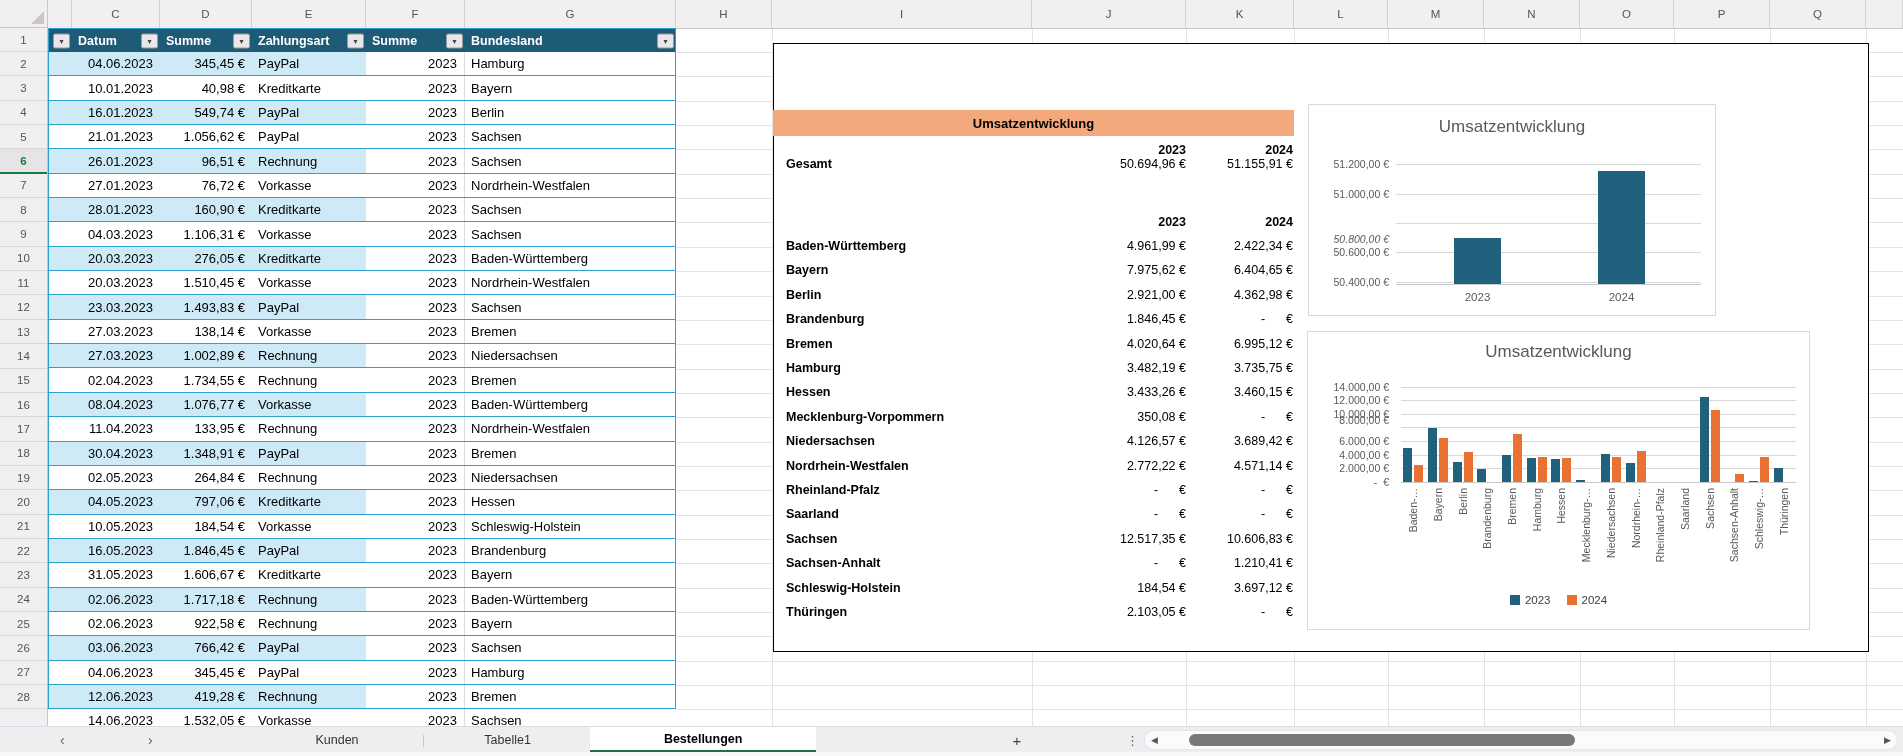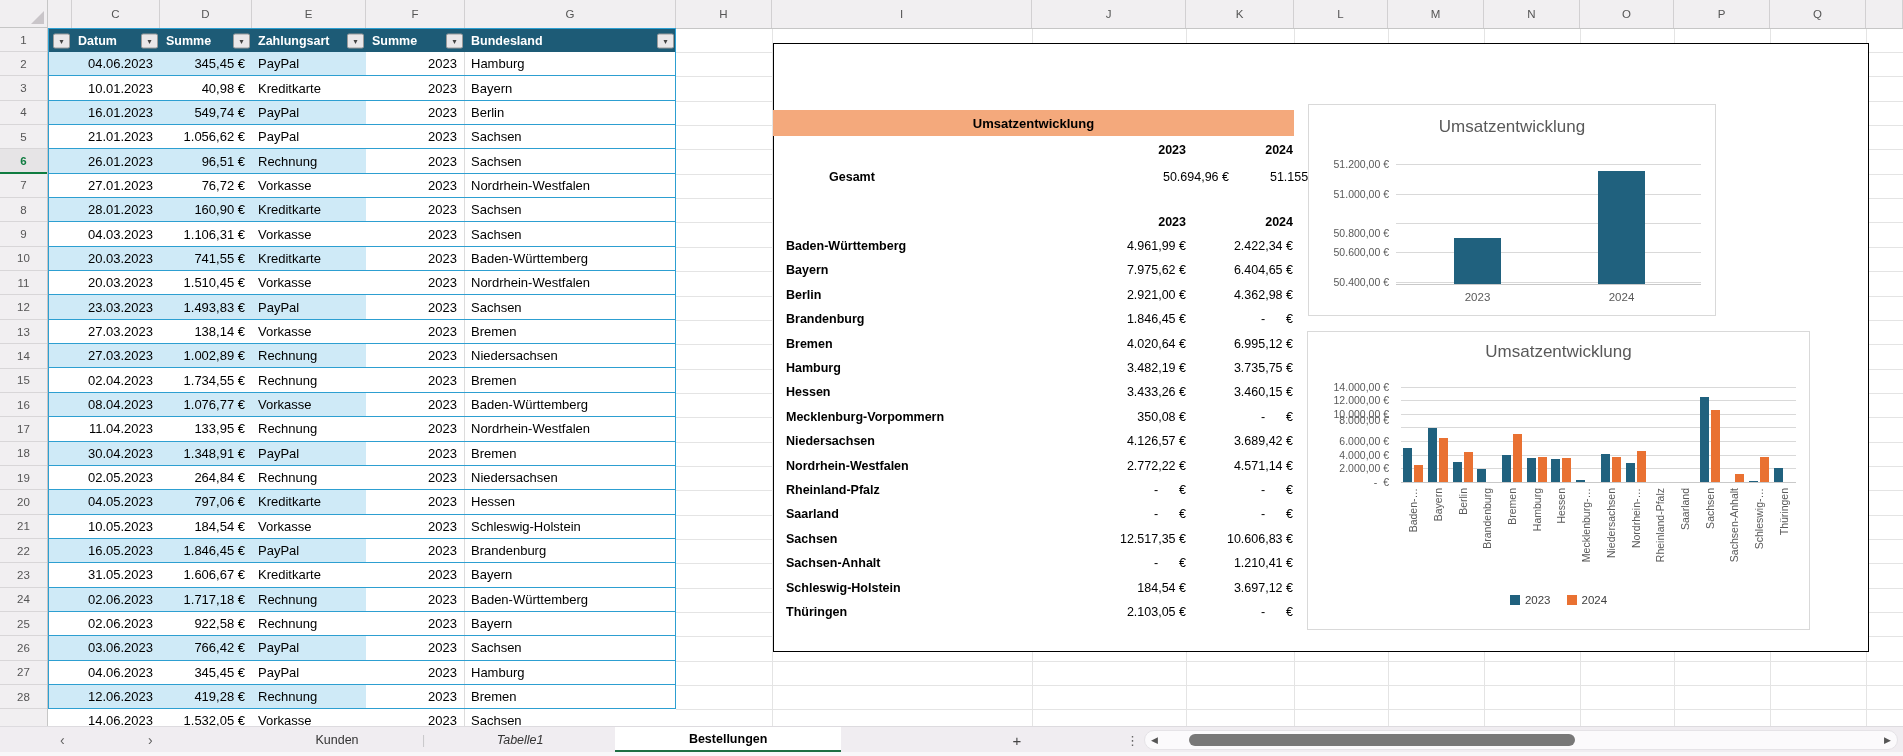--- a/index.html
+++ b/index.html
@@ -275,21 +275,21 @@
           <div class="tcell" style="width: 24px;"></div>
           <div class="tcell ar bandable" style="width: 88px;">04.03.2023</div>
           <div class="tcell ar bandable" style="width: 92px;">1.106,31 €</div>
           <div class="tcell al bandable" style="width: 114px;">Vorkasse</div>
           <div class="tcell ar sepline" style="width: 99px;">2023</div>
           <div class="tcell al" style="width: 211px;">Sachsen</div>
         </div>
         <div class="trow band">
           <div class="tcell bandable" style="width: 24px;"></div>
           <div class="tcell ar bandable" style="width: 88px;">20.03.2023</div>
-          <div class="tcell ar bandable" style="width: 92px;">741,55 €</div>
+          <div class="tcell ar bandable" style="width: 92px;">276,05 €</div>
           <div class="tcell al bandable" style="width: 114px;">Kreditkarte</div>
           <div class="tcell ar sepline" style="width: 99px;">2023</div>
           <div class="tcell al" style="width: 211px;">Baden-Württemberg</div>
         </div>
         <div class="trow">
           <div class="tcell" style="width: 24px;"></div>
           <div class="tcell ar bandable" style="width: 88px;">20.03.2023</div>
           <div class="tcell ar bandable" style="width: 92px;">1.510,45 €</div>
           <div class="tcell al bandable" style="width: 114px;">Vorkasse</div>
           <div class="tcell ar sepline" style="width: 99px;">2023</div>
@@ -444,21 +444,21 @@
       </div>
     </div>
 
   <div id="dashboard" class="abs">
     <div id="umsatzbar">Umsatzentwicklung</div>
     <div id="dashrows">
         <div class="drow" style="top: 95px;">
           <span class="dv1 dyear">2023</span>
           <span class="dv2 dyear">2024</span>
         </div>
-        <div class="drow" style="top: 122px; margin-left: 43px;">
+        <div class="drow" style="top: 109px;">
           <span class="dlabel">Gesamt</span>
           <span class="dv1">50.694,96 €</span>
           <span class="dv2">51.155,91 €</span>
         </div>
         <div class="drow" style="top: 167px;">
           <span class="dv1 dyear">2023</span>
           <span class="dv2 dyear">2024</span>
         </div>
         <div class="drow" style="top: 191px;">
           <span class="dlabel">Baden-Württemberg</span>
@@ -543,21 +543,21 @@
       </div>
   </div>
 
   <div id="chart1" class="abs chartbox" style="left:1308px;top:104px;width:408px;height:212px;">
       <div class="ctitle" style="top: 12px;">Umsatzentwicklung</div>
       <div class="cgrid" style="left: 87px; top: 176.51px; width: 305px;"></div>
       <div class="ctick" style="left: 0px; top: 170.51px; width: 80px;">50.400,00 €</div>
       <div class="cgrid" style="left: 87px; top: 147.209px; width: 305px;"></div>
       <div class="ctick" style="left: 0px; top: 141.209px; width: 80px;">50.600,00 €</div>
       <div class="cgrid" style="left: 87px; top: 117.91px; width: 305px;"></div>
-      <div class="ctick" style="left: 0px; top: 122px; width: 80px;">50.800,00 €</div>
+      <div class="ctick" style="left: 0px; top: 128px; width: 80px; font-style: italic;">50.800,00 €</div>
       <div class="cgrid" style="left: 87px; top: 88.6095px; width: 305px;"></div>
       <div class="ctick" style="left: 0px; top: 82.6095px; width: 80px;">51.000,00 €</div>
       <div class="cgrid" style="left: 87px; top: 59.3095px; width: 305px;"></div>
       <div class="ctick" style="left: 0px; top: 53.3095px; width: 80px;">51.200,00 €</div>
       <div class="caxis" style="left: 87px; top: 179px; width: 305px;"></div>
       <div class="cbar" style="left: 145px; top: 133.298px; width: 47px; height: 45.7021px; background: rgb(32, 97, 126);"></div>
       <div class="ccat" style="left: 125px; top: 186px; width: 87px;">2023</div>
       <div class="cbar" style="left: 289px; top: 65.7687px; width: 47px; height: 113.231px; background: rgb(32, 97, 126);"></div>
       <div class="ccat" style="left: 269px; top: 186px; width: 87px;">2024</div>
     </div>
@@ -634,21 +634,21 @@
   <div id="tabbar" class="abs">
     <div class="navchev" style="left:60px;">
         <span>‹</span>
       </div>
     <div class="navchev" style="left:148px;">
         <span>›</span>
       </div>
     <div id="tabs">
         <div class="sheettab" style="width: 170px;">Kunden</div>
         <div class="tabsep">|</div>
-        <div class="sheettab" style="width: 190px; font-style: italic;">Tabelle1</div>
+        <div class="sheettab" style="width: 165px;">Tabelle1</div>
         <div class="sheettab active" style="width: 226px;">Bestellungen</div>
       </div>
     <div id="addsheet">
         <span>+</span>
       </div>
     <div id="dots">
         <span>⋮</span>
       </div>
     <div id="hscroll">
       <div class="scrarrow" style="left:6px;">◀</div>

